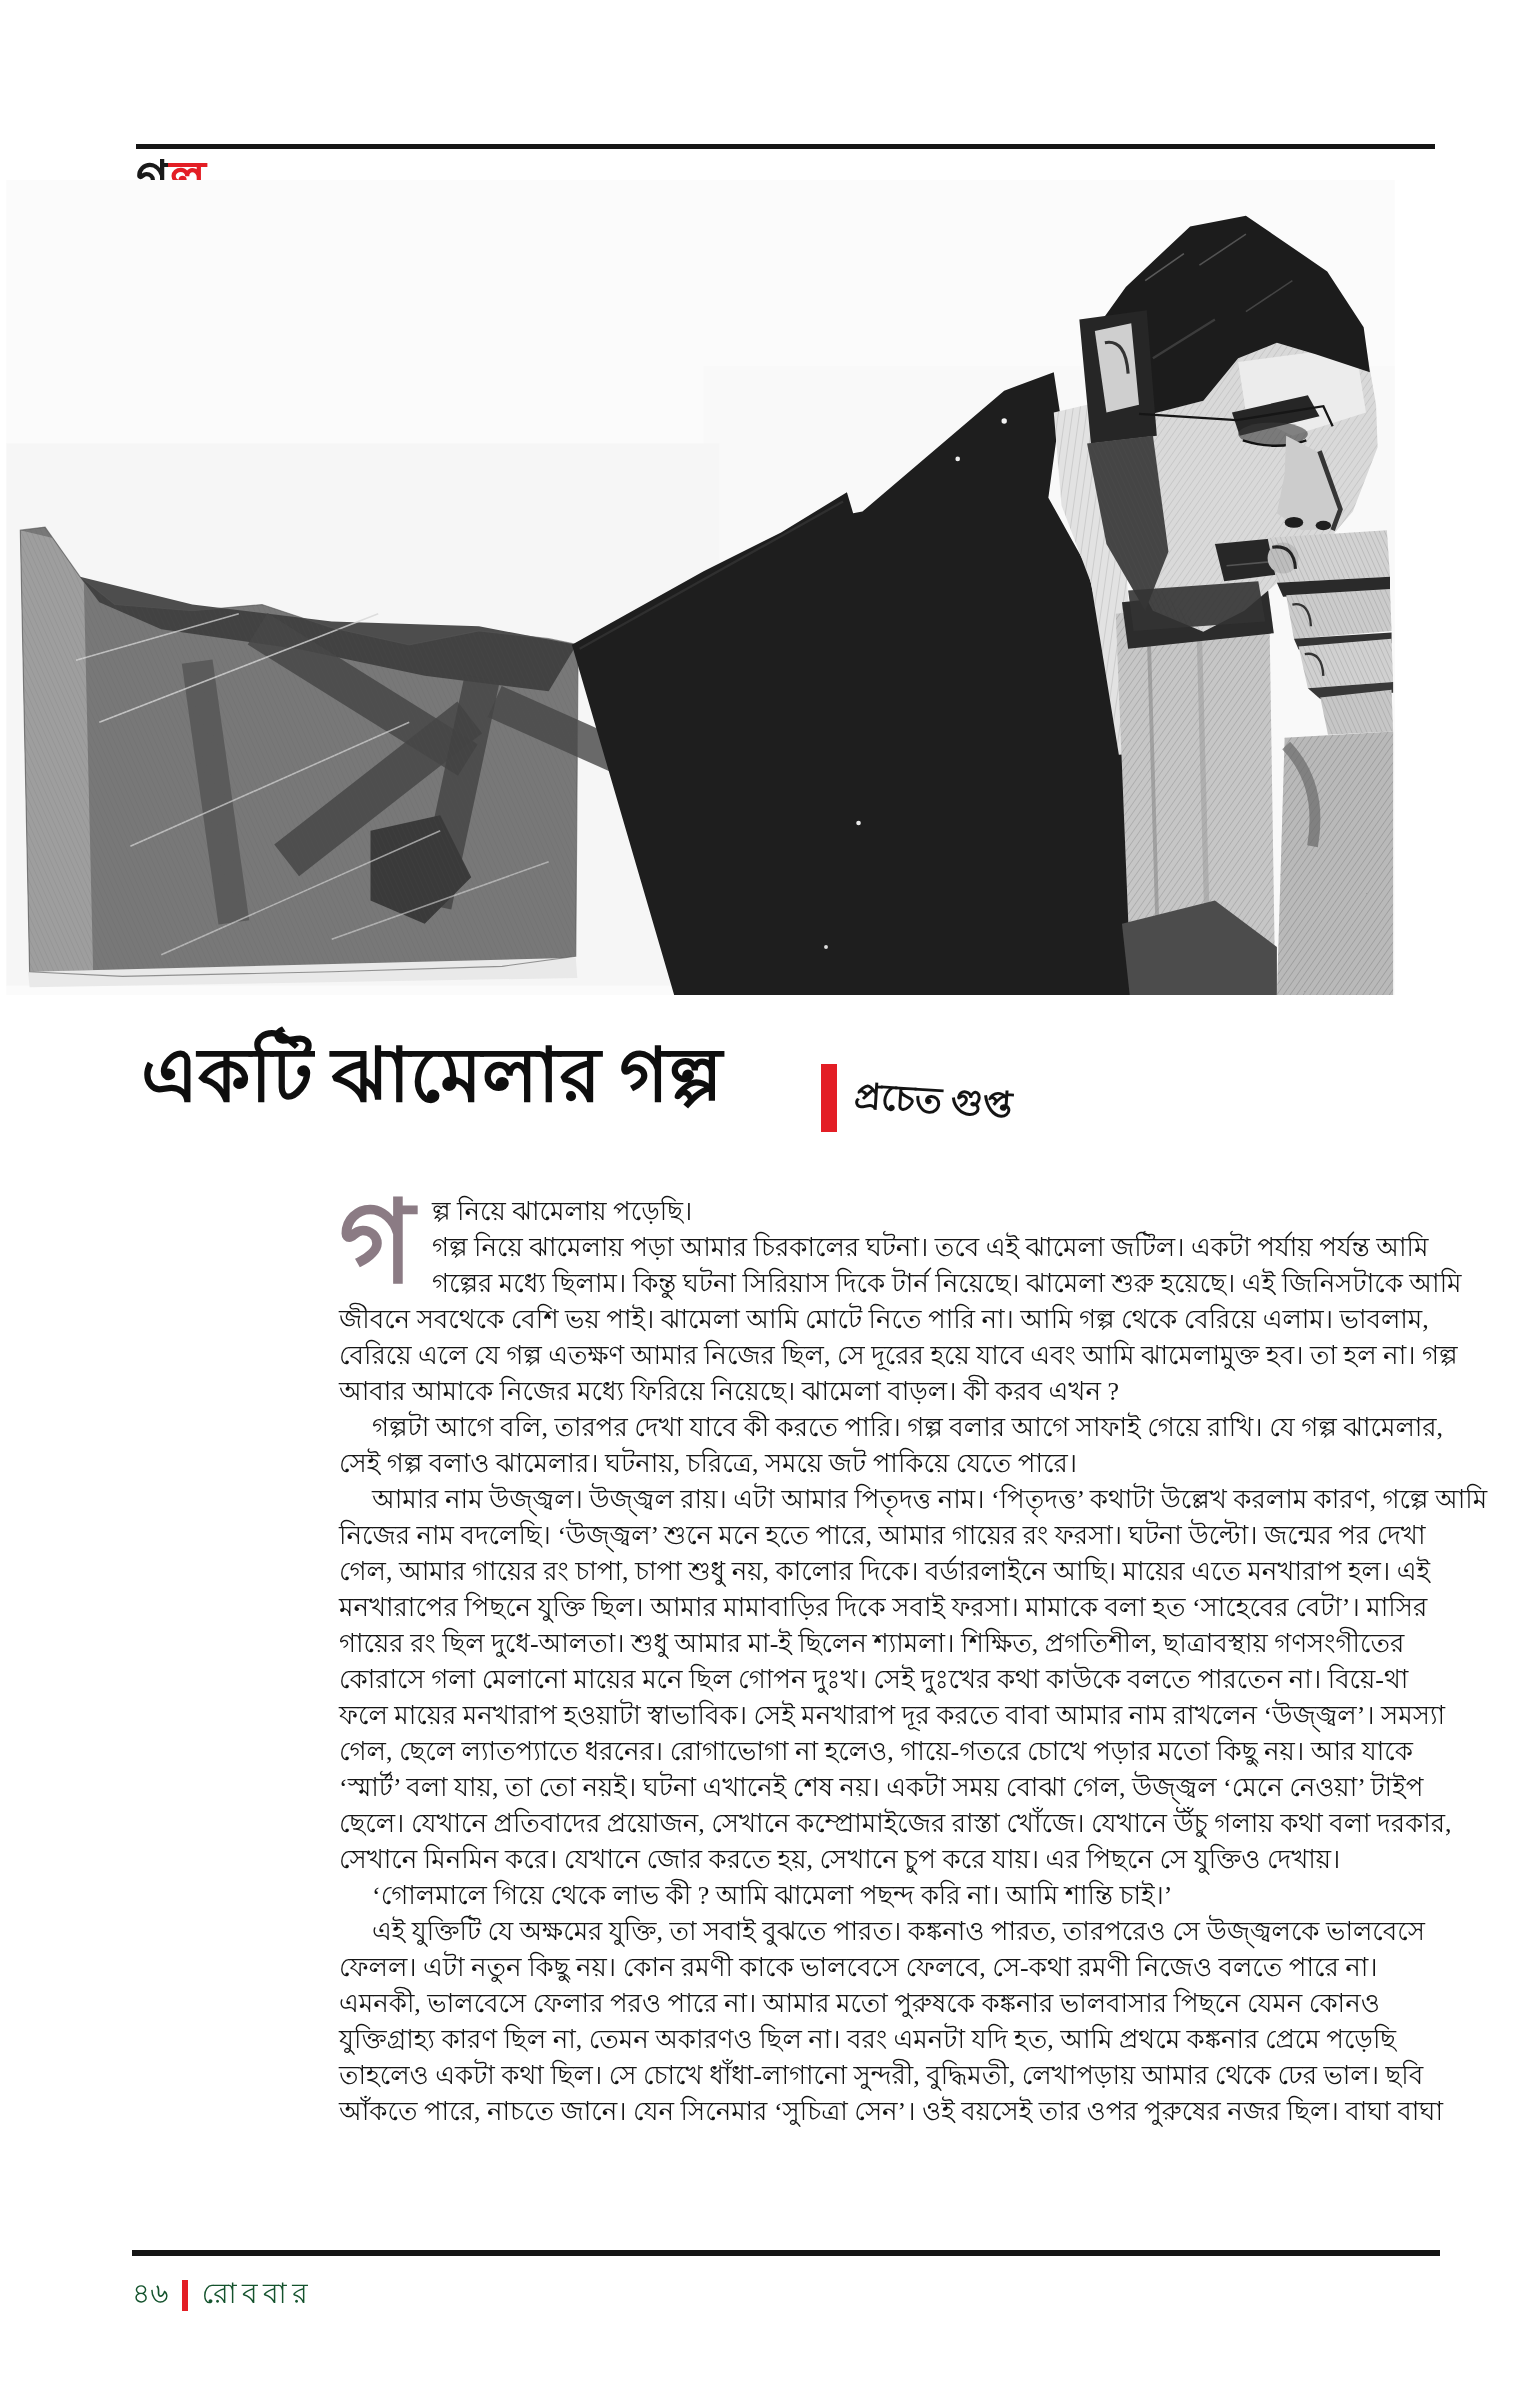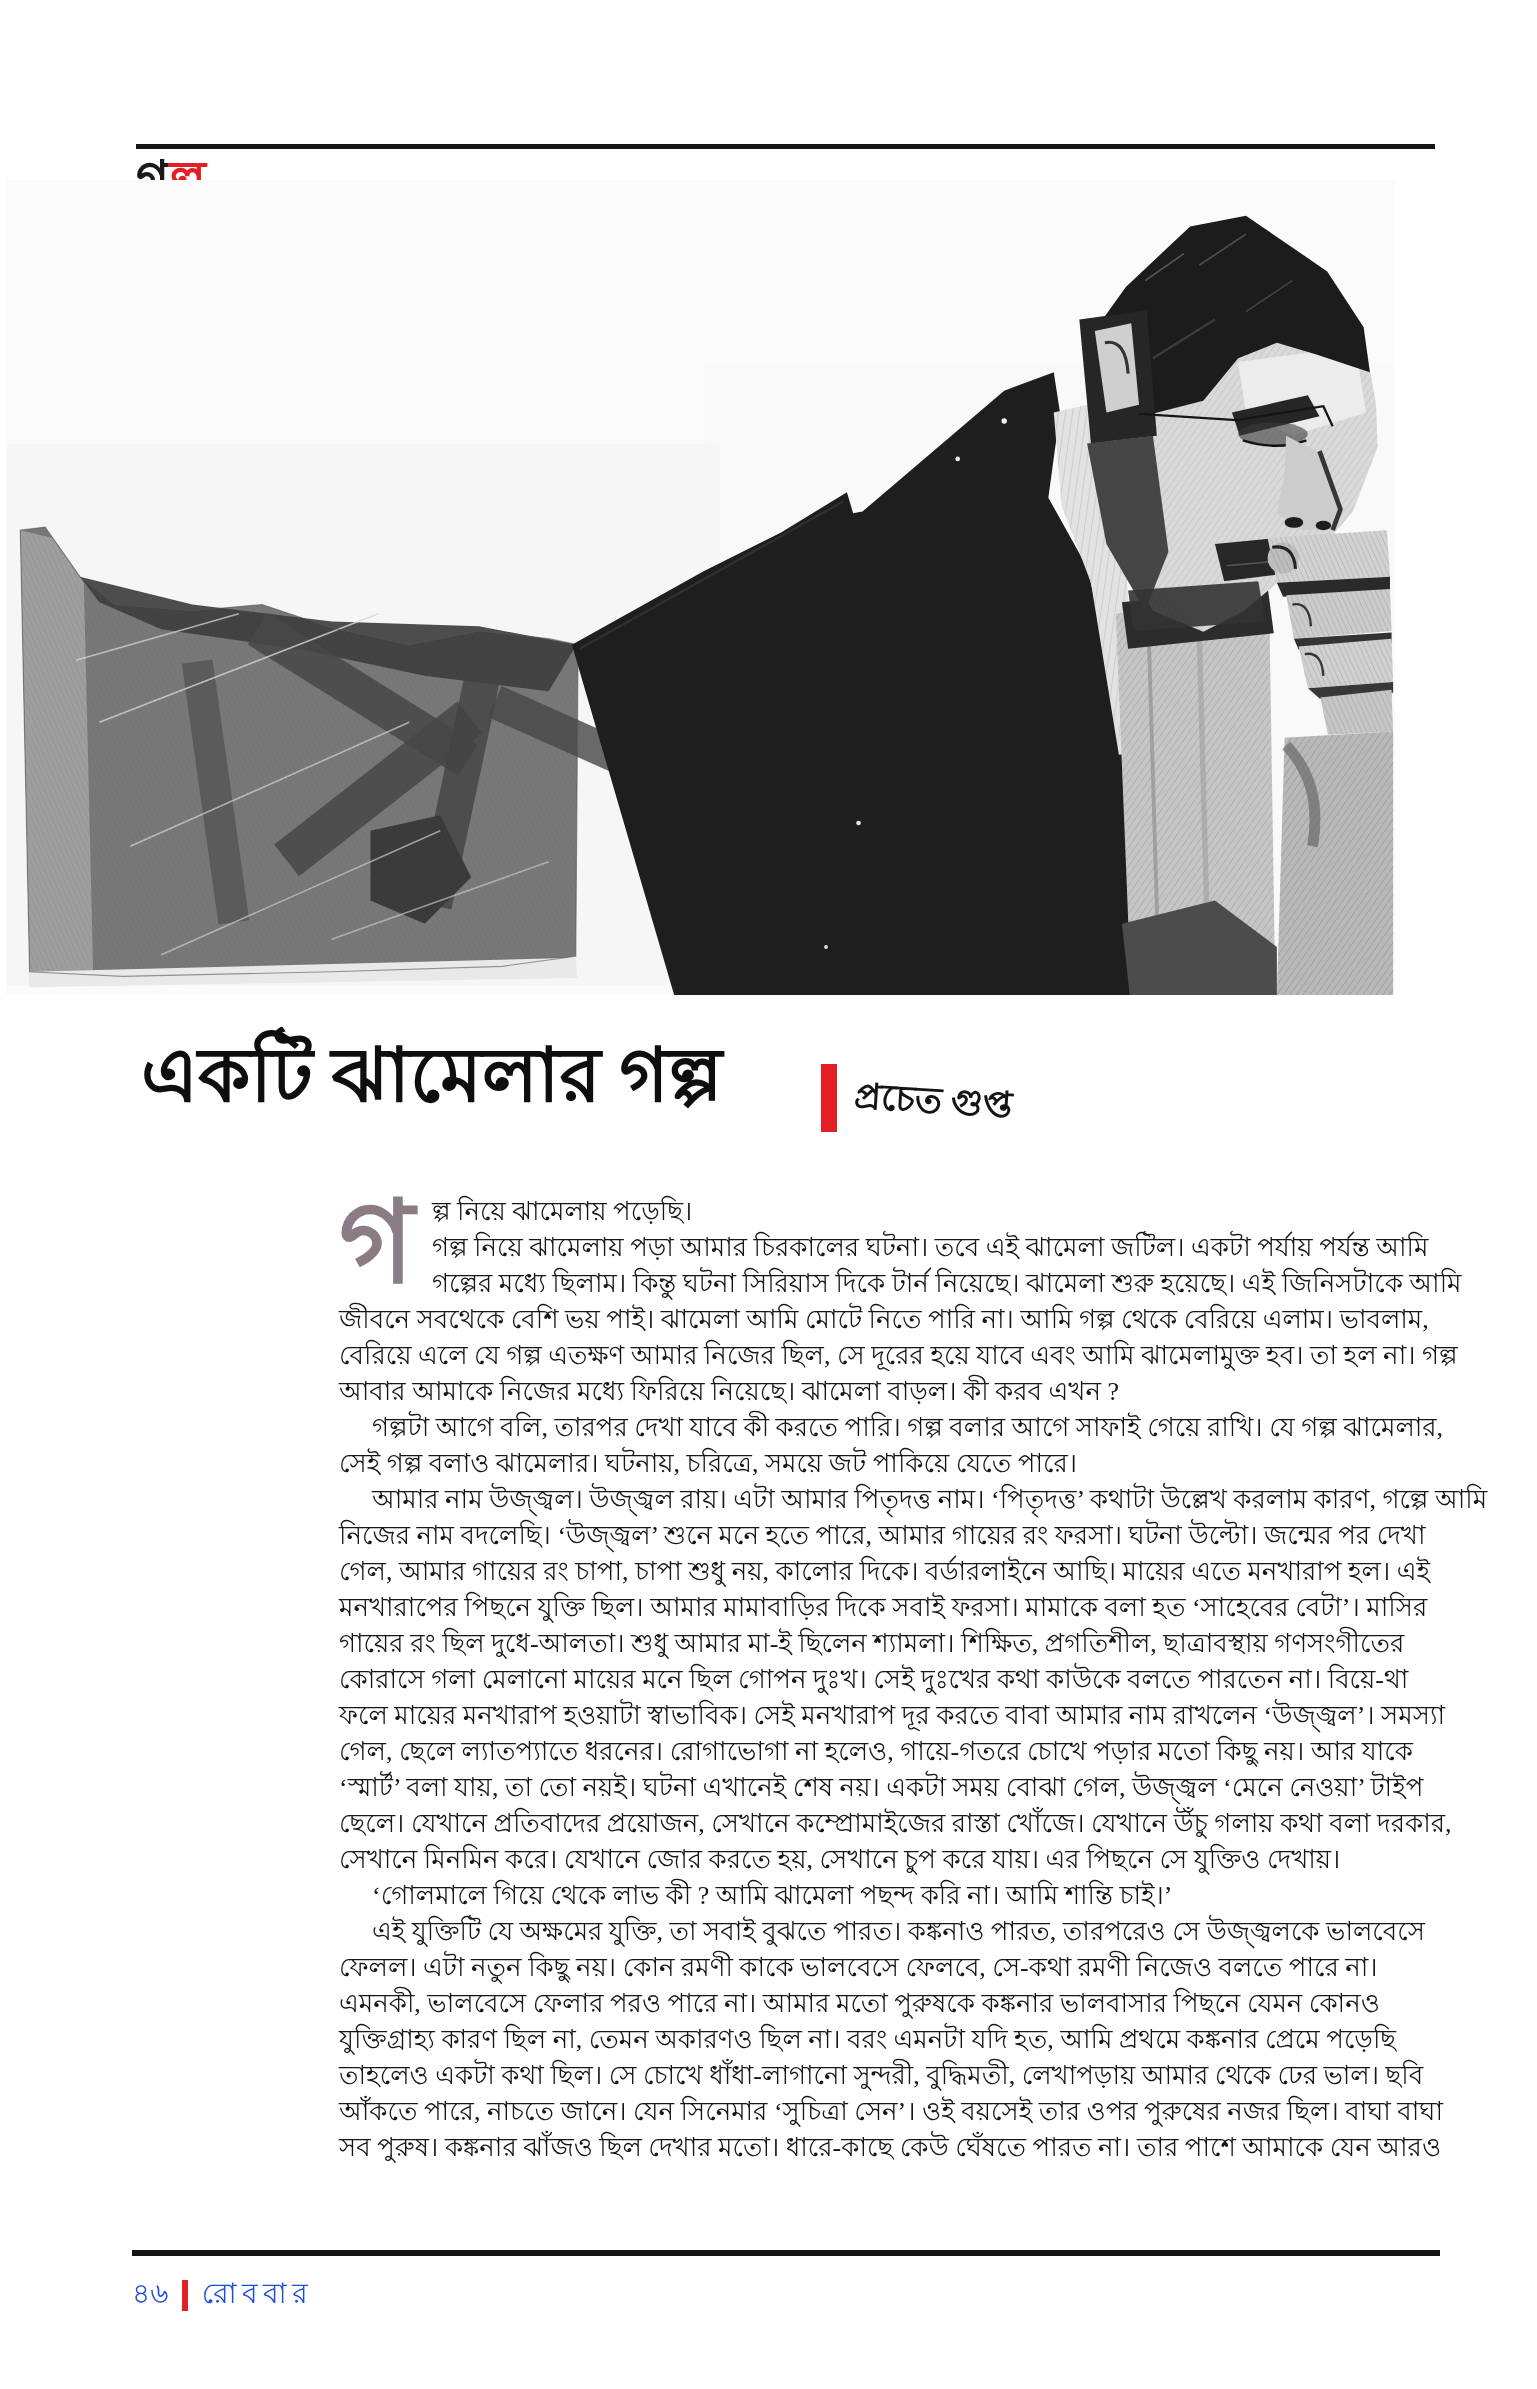--- a/index.html
+++ b/index.html
@@ -21,21 +21,21 @@
   #accent-bar{position:absolute;left:680px;top:33px;width:15.5px;height:68px;background:#e31e25;}
   #author-name{position:absolute;left:715px;top:37px;font-size:36px;font-weight:bold;color:#141414;
     transform:rotate(3.5deg);transform-origin:left top;white-space:nowrap;}
 
   #body-block{position:absolute;left:339px;top:1194px;width:1070px;font-size:26px;color:#161616;}
   #dropcap{position:absolute;left:0px;top:-7.8px;font-size:115px;line-height:115px;color:#8b7b84;font-weight:bold;}
   .line{height:36px;line-height:36px;white-space:nowrap;}
   .line.first{margin-left:93px;}
   .line.para{text-indent:33px;}
 
-  #footer{position:absolute;left:132px;top:2272px;font-size:28px;color:#1d4ed8;display:flex;align-items:center;}
+  #footer{position:absolute;left:132px;top:2272px;font-size:28px;color:#14532d;display:flex;align-items:center;}
   #footer .sep{display:inline-block;width:5.4px;height:31px;background:#e31e25;margin:0 14px;}
   #footer .mag{letter-spacing:5.4px;}
 </style>
 </head>
 <body>
 
 <div id="top-rule" class="rule"></div>
 
 <div id="section-label"><span>গ</span><span class="red">ল্প</span></div>
 
@@ -185,21 +185,20 @@
       <div class="line">‘স্মার্ট’ বলা যায়, তা তো নয়ই। ঘটনা এখানেই শেষ নয়। একটা সময় বোঝা গেল, উজ্জ্বল ‘মেনে নেওয়া’ টাইপ</div>
       <div class="line">ছেলে। যেখানে প্রতিবাদের প্রয়োজন, সেখানে কম্প্রোমাইজের রাস্তা খোঁজে। যেখানে উঁচু গলায় কথা বলা দরকার,</div>
       <div class="line">সেখানে মিনমিন করে। যেখানে জোর করতে হয়, সেখানে চুপ করে যায়। এর পিছনে সে যুক্তিও দেখায়।</div>
       <div class="line para">‘গোলমালে গিয়ে থেকে লাভ কী ? আমি ঝামেলা পছন্দ করি না। আমি শান্তি চাই।’</div>
       <div class="line para">এই যুক্তিটি যে অক্ষমের যুক্তি, তা সবাই বুঝতে পারত। কঙ্কনাও পারত, তারপরেও সে উজ্জ্বলকে ভালবেসে</div>
       <div class="line">ফেলল। এটা নতুন কিছু নয়। কোন রমণী কাকে ভালবেসে ফেলবে, সে-কথা রমণী নিজেও বলতে পারে না।</div>
       <div class="line">এমনকী, ভালবেসে ফেলার পরও পারে না। আমার মতো পুরুষকে কঙ্কনার ভালবাসার পিছনে যেমন কোনও</div>
       <div class="line">যুক্তিগ্রাহ্য কারণ ছিল না, তেমন অকারণও ছিল না। বরং এমনটা যদি হত, আমি প্রথমে কঙ্কনার প্রেমে পড়েছি</div>
       <div class="line">তাহলেও একটা কথা ছিল। সে চোখে ধাঁধা-লাগানো সুন্দরী, বুদ্ধিমতী, লেখাপড়ায় আমার থেকে ঢের ভাল। ছবি</div>
       <div class="line">আঁকতে পারে, নাচতে জানে। যেন সিনেমার ‘সুচিত্রা সেন’। ওই বয়সেই তার ওপর পুরুষের নজর ছিল। বাঘা বাঘা</div>
-      <div class="line">সব পুরুষ। কঙ্কনার ঝাঁজও ছিল দেখার মতো। ধারে-কাছে কেউ ঘেঁষতে পারত না। তার পাশে আমাকে যেন আরও</div>
     </div>
 </div>
 
 <div id="bottom-rule" class="rule"></div>
 
 <div id="footer">
   <span>৪৬</span>
   <span class="sep"></span>
   <span class="mag">রোববার</span>
 </div>

